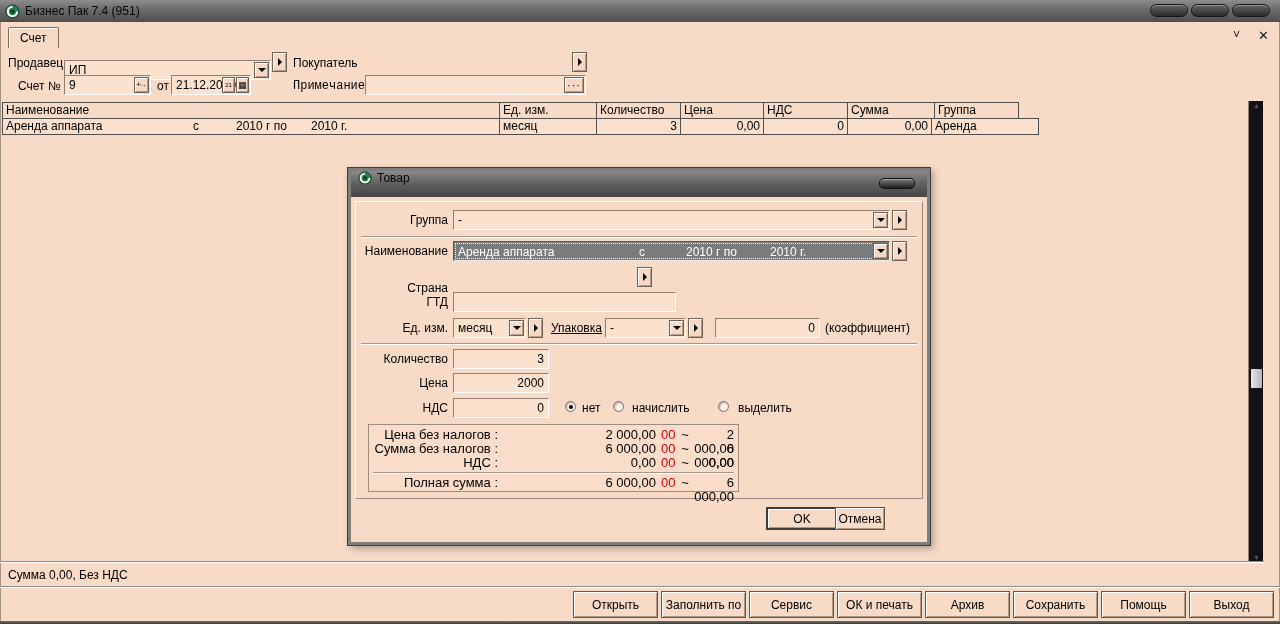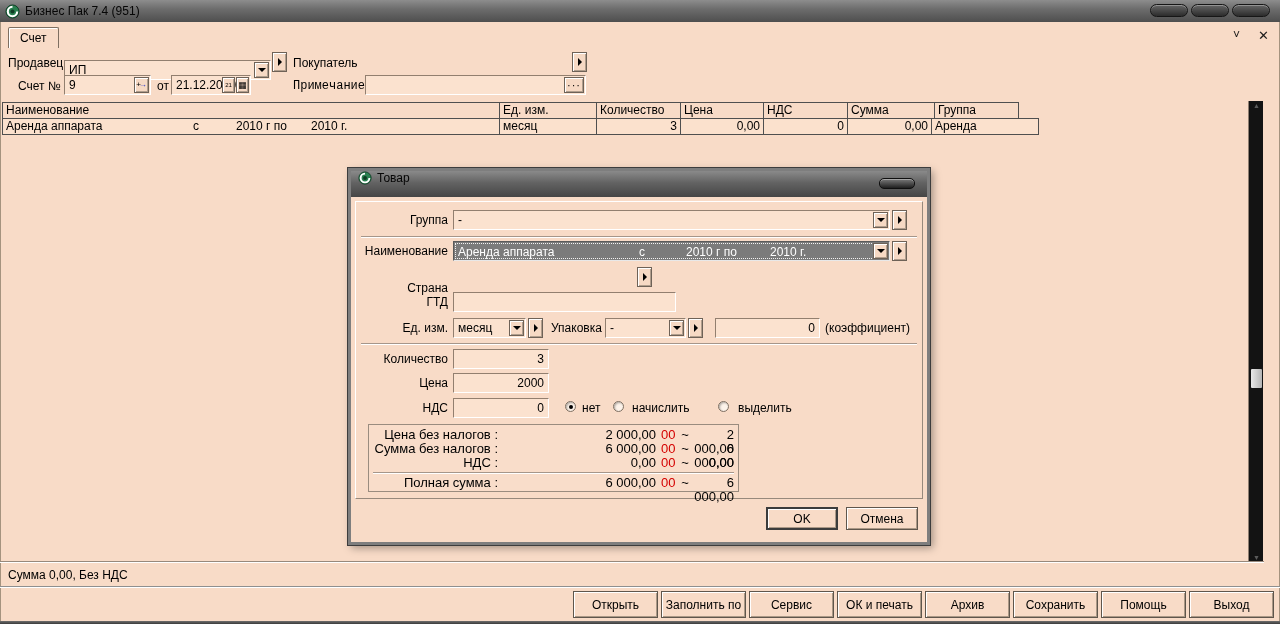--- a/index.html
+++ b/index.html
@@ -258,21 +258,21 @@
       <div class="dlg-label" style="top:124px;">Ед. изм.</div>
       <div class="sunken" style="left:102px; top:121px; width:73px; padding-right:18px;">
         <span>месяц</span>
         <span class="dd-btn raised">
             <span class="tri-down"></span>
           </span>
       </div>
       <div class="side-btn raised" style="left:177px; top:121px;">
           <span class="tri-right"></span>
         </div>
-      <div class="lbl" style="left:200px; top:124px;">Упаковка</div>
+      <div class="lbl" style="left:200px; top:124px;text-decoration:underline;">Упаковка</div>
       <div class="sunken" style="left:254px; top:121px; width:81px; padding-right:18px;">
         <span>-</span>
         <span class="dd-btn raised">
             <span class="tri-down"></span>
           </span>
       </div>
       <div class="side-btn raised" style="left:337px; top:121px;">
           <span class="tri-right"></span>
         </div>
       <div class="sunken" style="left:364px; top:121px; width:105px; text-align:right;">
@@ -329,21 +329,21 @@
           <span class="t-n1">6 000,00</span>
           <span class="t-cents">00</span>
           <span class="t-tilde">~</span>
           <span class="t-n2">6 000,00</span>
         </div>
       </div>
 
       <div class="btn btn-default" style="left:415px; top:310px; width:72px; height:23px;">
         <span>OK</span>
       </div>
-      <div class="btn" style="left:495px; top:310px; width:72px; height:23px;">
+      <div class="btn" style="left:484px; top:310px; width:50px; height:23px;">
         <span>Отмена</span>
       </div>
     </div>
   </div>
 
   <div class="content-bottom-line"></div>
   <div class="statusbar">Сумма 0,00, Без НДС</div>
   <div class="bottom-divider"></div>
 
   <div class="bottom-bar">

